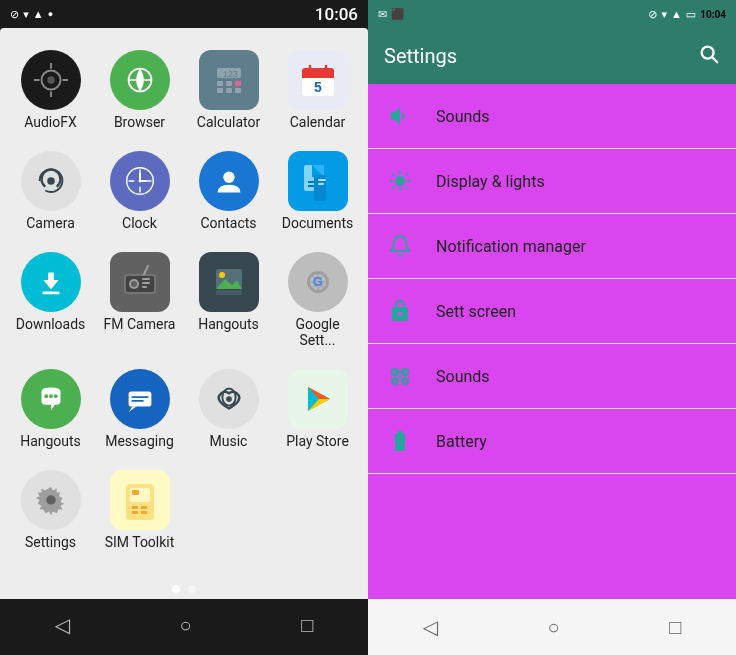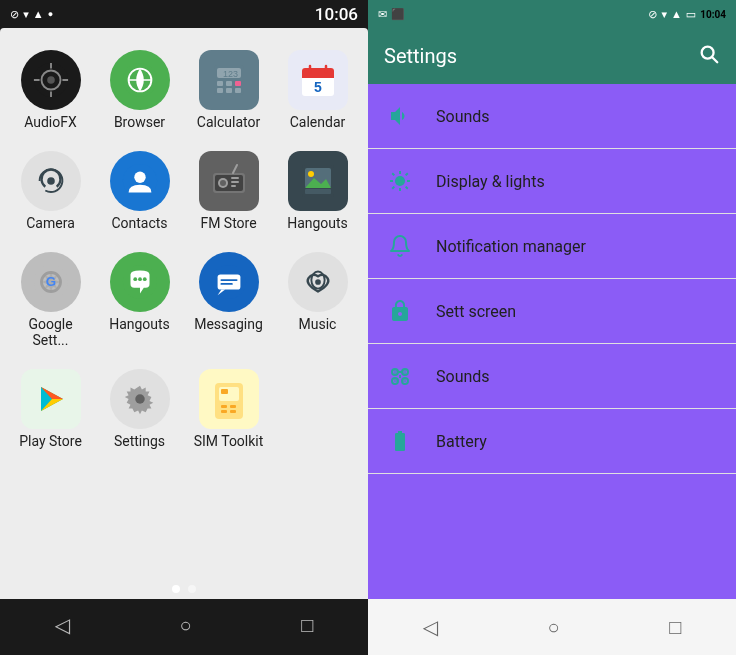--- a/index.html
+++ b/index.html
@@ -151,21 +151,21 @@
       font-weight: 400;
     }
 
     .settings-search-icon {
       color: white;
       font-size: 20px;
     }
 
     .settings-list {
       flex: 1;
-      background: #8b5cf6;
+      background: #d946ef;
       overflow-y: auto;
     }
 
     .settings-item {
       display: flex;
       align-items: center;
       padding: 16px 16px;
       border-bottom: 1px solid #e0e0e0;
       min-height: 60px;
     }
@@ -317,48 +317,90 @@
             <svg viewBox="0 0 40 40" width="38" height="38">
                 <circle cx="20" cy="20" r="18" fill="#e0e0e0"></circle>
                 <path d="M14 26 A10 10 0 1 1 26 26" fill="none" stroke="#37474f" stroke-width="2.5"></path>
                 <path d="M8 20 A12 12 0 1 1 14 30" fill="none" stroke="#37474f" stroke-width="2"></path>
                 <circle cx="20" cy="20" r="4" fill="#37474f"></circle>
               </svg>
           </div>
           <span class="app-label">Camera</span>
         </div>
 
+        <div class="app-item">
+          <div class="circle-icon" style="background:#5c6bc0;">
+            <svg viewBox="0 0 40 40" width="38" height="38">
+                <circle cx="20" cy="20" r="18" fill="#5c6bc0"></circle>
+                <circle cx="20" cy="20" r="14" fill="none" stroke="white" stroke-width="1.5"></circle>
+                <line x1="20" y1="8" x2="20" y2="14" stroke="white" stroke-width="1.5"></line>
+                <line x1="20" y1="26" x2="20" y2="32" stroke="white" stroke-width="1.5"></line>
+                <line x1="8" y1="20" x2="14" y2="20" stroke="white" stroke-width="1.5"></line>
+                <line x1="26" y1="20" x2="32" y2="20" stroke="white" stroke-width="1.5"></line>
+                <line x1="20" y1="20" x2="20" y2="12" stroke="white" stroke-width="2" stroke-linecap="round"></line>
+                <line x1="20" y1="20" x2="26" y2="20" stroke="white" stroke-width="2" stroke-linecap="round"></line>
+                <circle cx="20" cy="20" r="1.5" fill="white"></circle>
+              </svg>
+          </div>
+          <span class="app-label">Clock</span>
+        </div>
 
         <div class="app-item">
           <div class="circle-icon" style="background:#1976d2;">
             <svg viewBox="0 0 40 40" width="38" height="38">
                 <circle cx="20" cy="20" r="18" fill="#1976d2"></circle>
                 <circle cx="20" cy="16" r="6" fill="white"></circle>
                 <path d="M8 32 Q8 24 20 24 Q32 24 32 32" fill="white"></path>
               </svg>
           </div>
           <span class="app-label">Contacts</span>
         </div>
 
-
+        <div class="app-item">
+          <div class="app-icon" style="background:#039be5; border-radius:12px;">
+            <svg viewBox="0 0 40 40" width="38" height="38">
+                <rect x="6" y="4" width="20" height="26" rx="2" fill="#81d4fa"></rect>
+                <rect x="14" y="4" width="12" height="12" rx="0" fill="#039be5"></rect>
+                <polygon points="14,4 26,4 26,16" fill="#29b6f6"></polygon>
+                <rect x="10" y="20" width="12" height="2" fill="#0277bd"></rect>
+                <rect x="10" y="24" width="9" height="2" fill="#0277bd"></rect>
+                <rect x="16" y="14" width="12" height="26" rx="2" fill="#0288d1"></rect>
+                <rect x="20" y="18" width="8" height="2" rx="1" fill="white" opacity="0.7"></rect>
+                <rect x="20" y="22" width="6" height="2" rx="1" fill="white" opacity="0.7"></rect>
+              </svg>
+          </div>
+          <span class="app-label">Documents</span>
+        </div>
+
+        <div class="app-item">
+          <div class="circle-icon downloads-circle">
+            <svg viewBox="0 0 40 40" width="38" height="38">
+                <circle cx="20" cy="20" r="18" fill="#00bcd4"></circle>
+                <polygon points="20,28 12,18 28,18" fill="white"></polygon>
+                <rect x="17" y="10" width="6" height="10" rx="1" fill="white"></rect>
+                <rect x="11" y="30" width="18" height="3" rx="1" fill="white"></rect>
+              </svg>
+          </div>
+          <span class="app-label">Downloads</span>
+        </div>
 
         <div class="app-item">
           <div class="app-icon" style="background:#616161; border-radius:12px;">
             <svg viewBox="0 0 40 40" width="38" height="38">
                 <rect x="4" y="12" width="32" height="20" rx="3" fill="#757575"></rect>
                 <rect x="6" y="14" width="28" height="16" rx="2" fill="#424242"></rect>
                 <circle cx="14" cy="22" r="5" fill="#9e9e9e"></circle>
                 <circle cx="14" cy="22" r="3" fill="#616161"></circle>
                 <rect x="22" y="16" width="8" height="2" rx="1" fill="#9e9e9e"></rect>
                 <rect x="22" y="20" width="8" height="2" rx="1" fill="#9e9e9e"></rect>
                 <rect x="22" y="24" width="5" height="2" rx="1" fill="#9e9e9e"></rect>
                 <line x1="24" y1="12" x2="28" y2="4" stroke="#9e9e9e" stroke-width="2" stroke-linecap="round"></line>
               </svg>
           </div>
-          <span class="app-label">FM Store</span>
+          <span class="app-label">FM Camera</span>
         </div>
 
         <div class="app-item">
           <div class="app-icon" style="background:#37474f; border-radius:12px;">
             <svg viewBox="0 0 40 40" width="38" height="38">
                 <rect x="4" y="4" width="32" height="32" rx="3" fill="#37474f"></rect>
                 <rect x="7" y="7" width="26" height="20" rx="2" fill="#546e7a"></rect>
                 <circle cx="13" cy="13" r="3" fill="#ffcc02"></circle>
                 <polygon points="7,27 16,17 23,23 28,18 33,27" fill="#4caf50"></polygon>
                 <rect x="7" y="28" width="26" height="5" rx="1" fill="#455a64"></rect>

